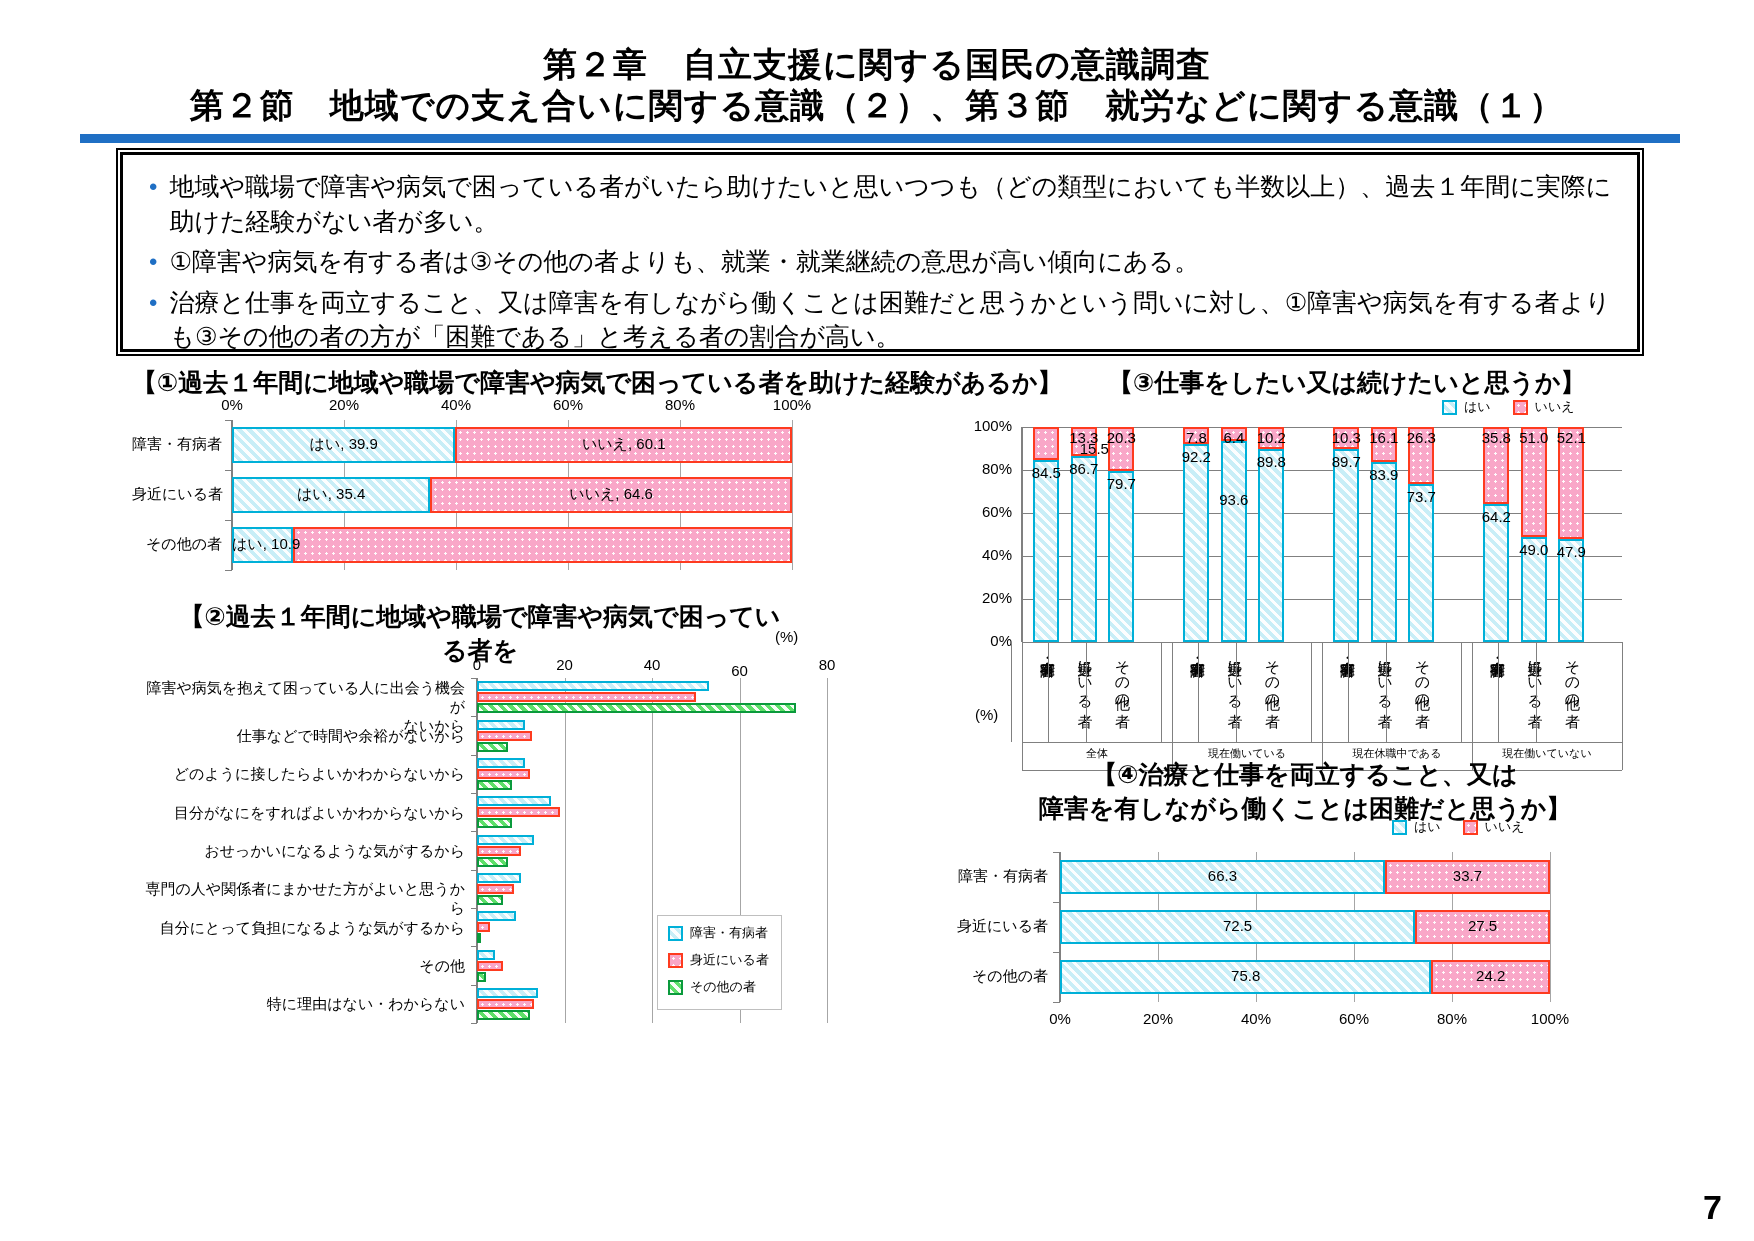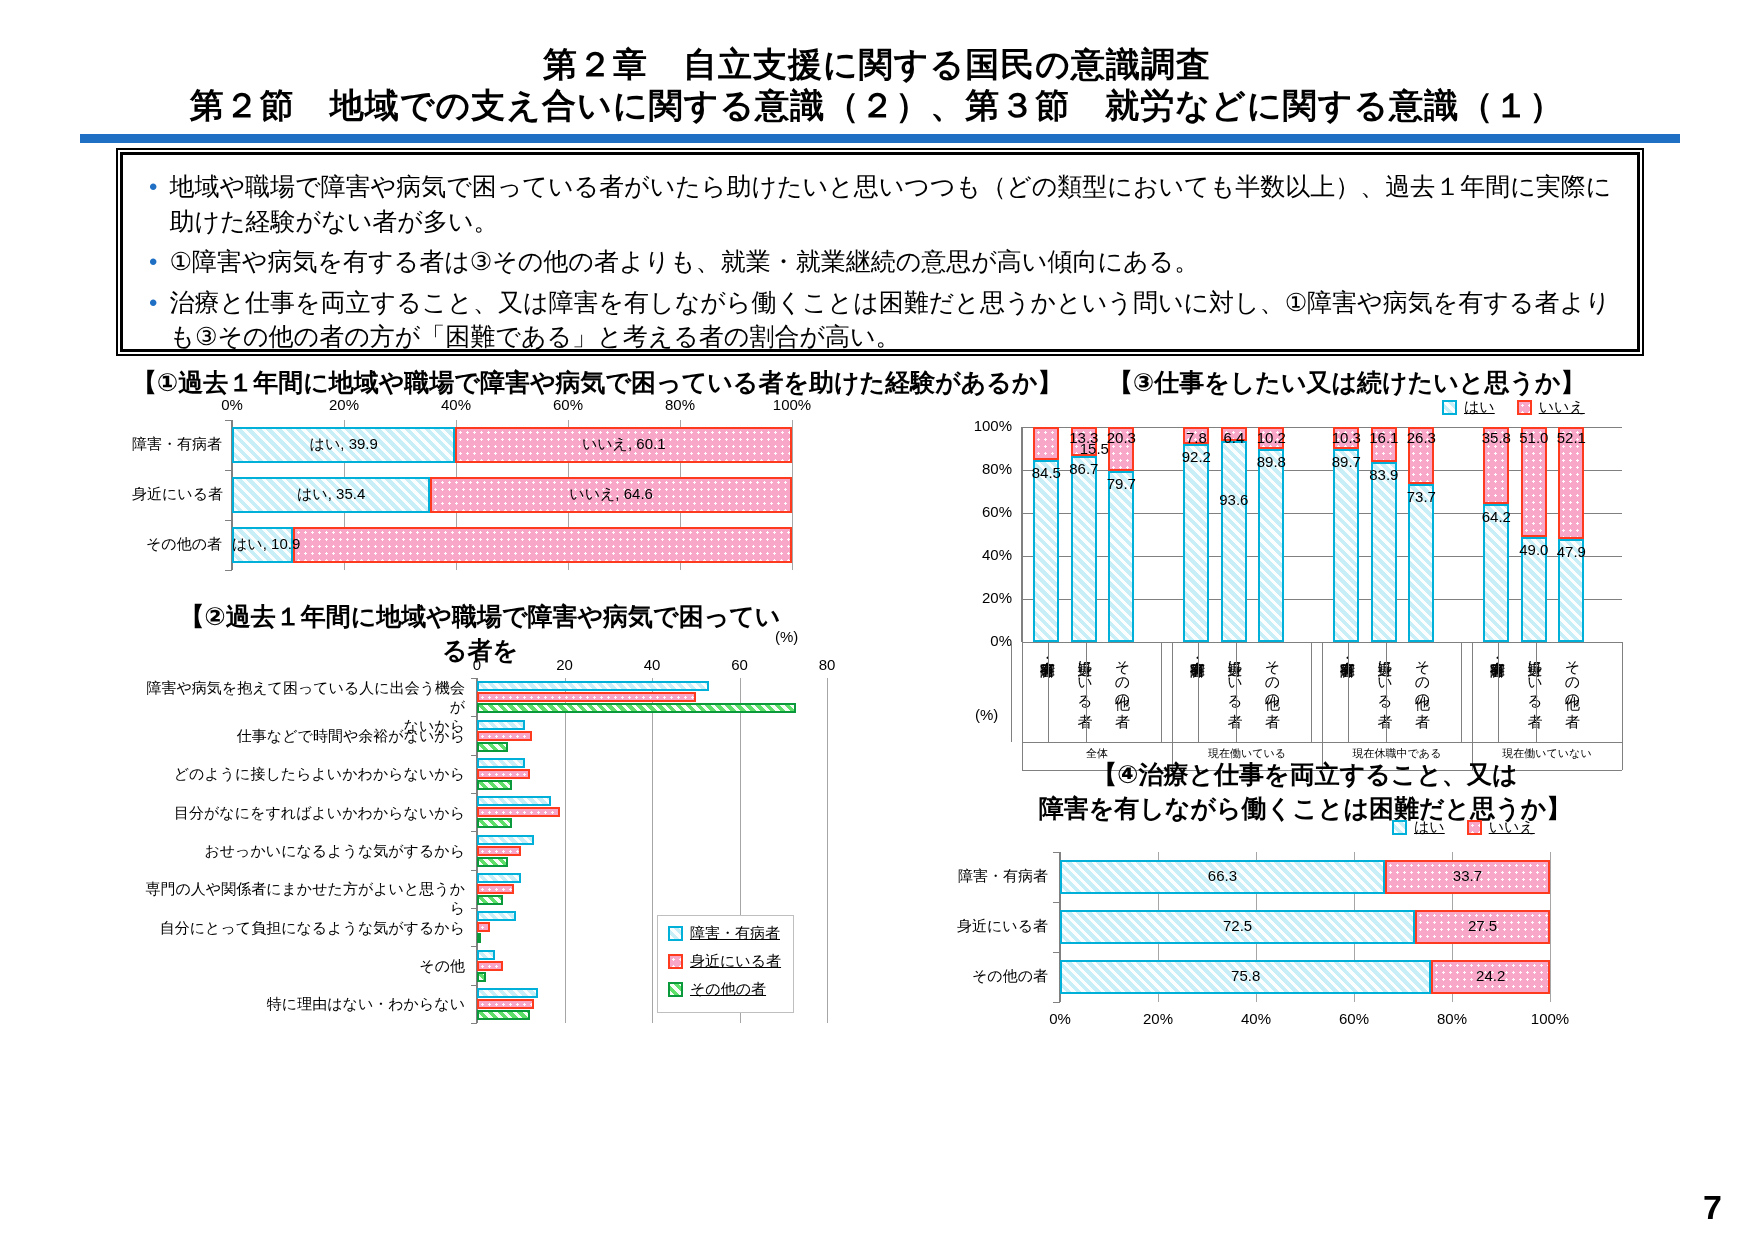--- a/index.html
+++ b/index.html
@@ -61,21 +61,21 @@
     background-image:repeating-linear-gradient(45deg,rgba(255,255,255,.95) 0 3px,rgba(0,0,0,0) 3px 7px);
     border:2px solid #0a9a3c;
     box-sizing:border-box;
   }
   .bar-lbl{position:absolute;font-size:15px;color:#000;white-space:nowrap;}
 
   
   .legend{position:absolute;}
   .legend-row{display:flex;align-items:center;margin-bottom:9px;}
   .legend-sw{width:15px;height:15px;margin-right:7px;flex:0 0 auto;}
-  .legend-lbl{font-size:15px;white-space:nowrap;text-decoration:underline;}
+  .legend-lbl{font-size:13px;white-space:nowrap;}
   .legend-box{border:1px solid #bfbfbf;padding:8px 12px 4px 10px;background:#fff;}
 
   .legend-h{position:absolute;display:flex;align-items:center;}
   .legend-h .legend-row{margin:0 0 0 22px;}
 
   
   .vlabel{
     position:absolute;
     writing-mode:vertical-rl;
     font-size:15px;
@@ -150,21 +150,21 @@
   </div>
 
 <div class="abs chart-title" style="left:170px;top:600px;width:620px;text-align:center;line-height:1.35;">
   <div>【②過去１年間に地域や職場で障害や病気で困っている者を</div>
 </div>
 <div class="abs" style="left:775px;top:628px;font-size:15px;">(%)</div>
 <div class="abs" id="chart2-area" style="left:132px;top:650px;width:760px;height:400px;">
     <div class="tick-lbl" style="left:325px;top:6px;width:40px;text-align:center;">0</div>
     <div class="tick-lbl" style="left:412.5px;top:6px;width:40px;text-align:center;">20</div>
     <div class="tick-lbl" style="left:500px;top:6px;width:40px;text-align:center;">40</div>
-    <div class="tick-lbl" style="left:587.5px;top:6px;width:40px;text-align:center;">60</div>
+    <div class="tick-lbl" style="left:587.5px;top:12px;width:40px;text-align:center;">60</div>
     <div class="tick-lbl" style="left:675px;top:6px;width:40px;text-align:center;">80</div>
     <div class="cat-lbl" style="left:0px;top:28.16666666666667px;width:333px;line-height:19px;white-space:normal;">
       <div>障害や病気を抱えて困っている人に出会う機会が</div>
       <div>ないから</div>
     </div>
     <div class="cat-lbl" style="left:0px;top:76.00000000000001px;width:333px;line-height:19px;white-space:normal;">
       <div>仕事などで時間や余裕がないから</div>
     </div>
     <div class="cat-lbl" style="left:0px;top:114.33333333333334px;width:333px;line-height:19px;white-space:normal;">
       <div>どのように接したらよいかわからないから</div>

